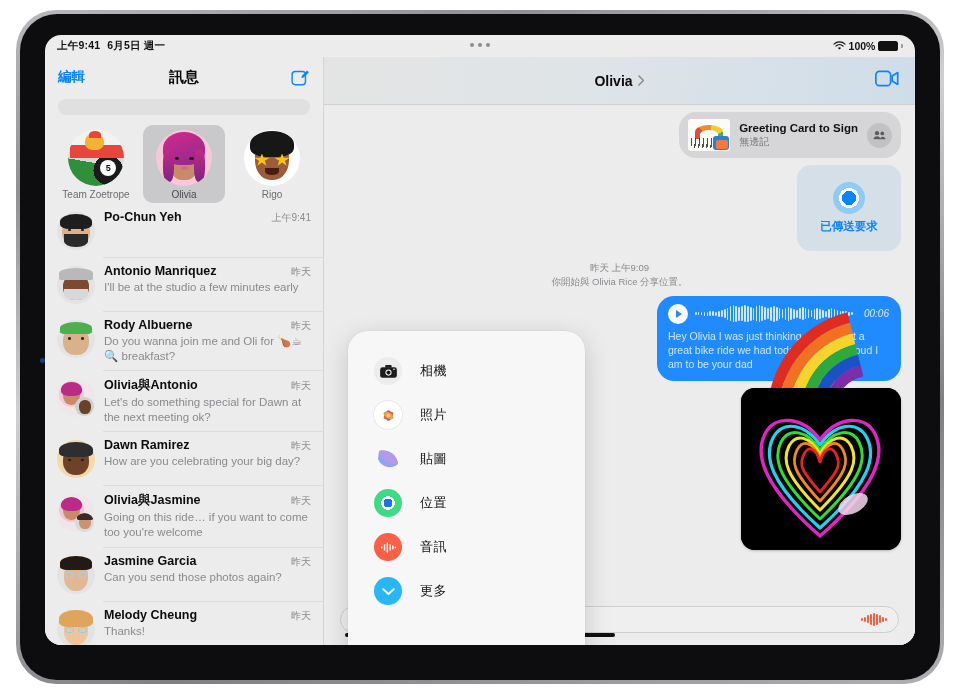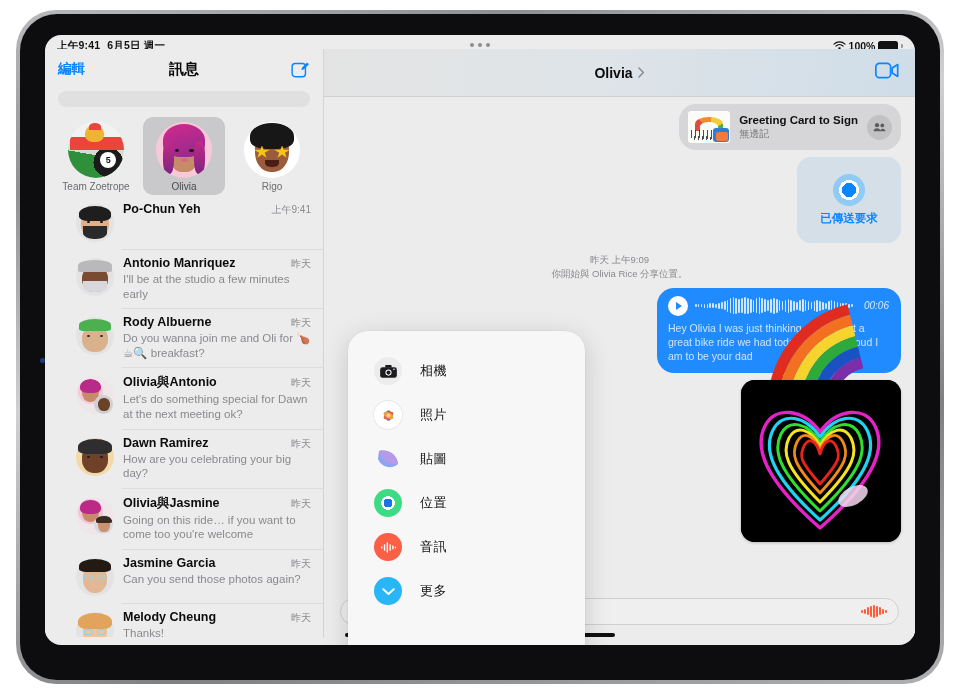--- a/index.html
+++ b/index.html
@@ -48,21 +48,21 @@
   #status-right { position: absolute; right: 12px; display: flex; align-items: center; gap: 3px; }
   #multitask-dots { position: absolute; left: 50%; transform: translateX(-50%); display: flex; gap: 4px; top: 8px;}
   #multitask-dots i { width: 4px; height: 4px; border-radius: 50%; background: #8d8d8d; display: block;}
   .battery-shell {
     width: 20px; height: 10px; border-radius: 2.6px;
     background: #111; position: relative;
   }
   .battery-nub { width: 1.6px; height: 4px; background: #9b9b9b; border-radius: 0 1px 1px 0; }
 
   
-  #split { position: absolute; left: 0; top: 14px; width: 870px; height: 588px; display: flex; }
+  #split { position: absolute; left: 0; top: 22px; width: 870px; height: 588px; display: flex; }
 
   
   #sidebar {
     width: 278px; height: 100%;
     background: #ececec;
     position: relative; overflow: hidden;
     flex: none;
   }
   #sidebar-header {
     height: 40px; display: flex; align-items: center; justify-content: space-between;
@@ -81,21 +81,21 @@
   .pinned { width: 82px; border-radius: 10px; padding: 5px 0 3px 0; text-align: center; }
   .pinned.selected { background: #c9c9cc; }
   .pin-av {
     width: 56px; height: 56px; border-radius: 50%; margin: 0 auto 3px auto;
     position: relative; overflow: hidden;
   }
   .pin-label { font-size: 10px; color: #6b6b70; }
   .pinned.selected .pin-label { color: #4a4a4f; }
 
   
-  #convo-list { position: absolute; top: 146px; left: 0; right: 0; bottom: 0; overflow: hidden; padding-left: 19px; }
+  #convo-list { position: absolute; top: 146px; left: 0; right: 0; bottom: 0; overflow: hidden; }
   .convo {
     display: flex; padding: 7px 12px 7px 12px; gap: 9px; position: relative;
   }
   .convo + .convo::before {
     content: ""; position: absolute; left: 58px; right: 0; top: 0; height: 1px; background: #dcdcdc;
   }
   .conv-av { width: 38px; height: 38px; border-radius: 50%; flex: none; position: relative; overflow: visible; margin-top:2px;}
   .conv-body { flex: 1; min-width: 0; }
   .conv-top { display: flex; justify-content: space-between; align-items: baseline; gap: 6px; }
   .conv-name { font-size: 12.5px; font-weight: 700; color: #0c0c0c; white-space: nowrap; }

